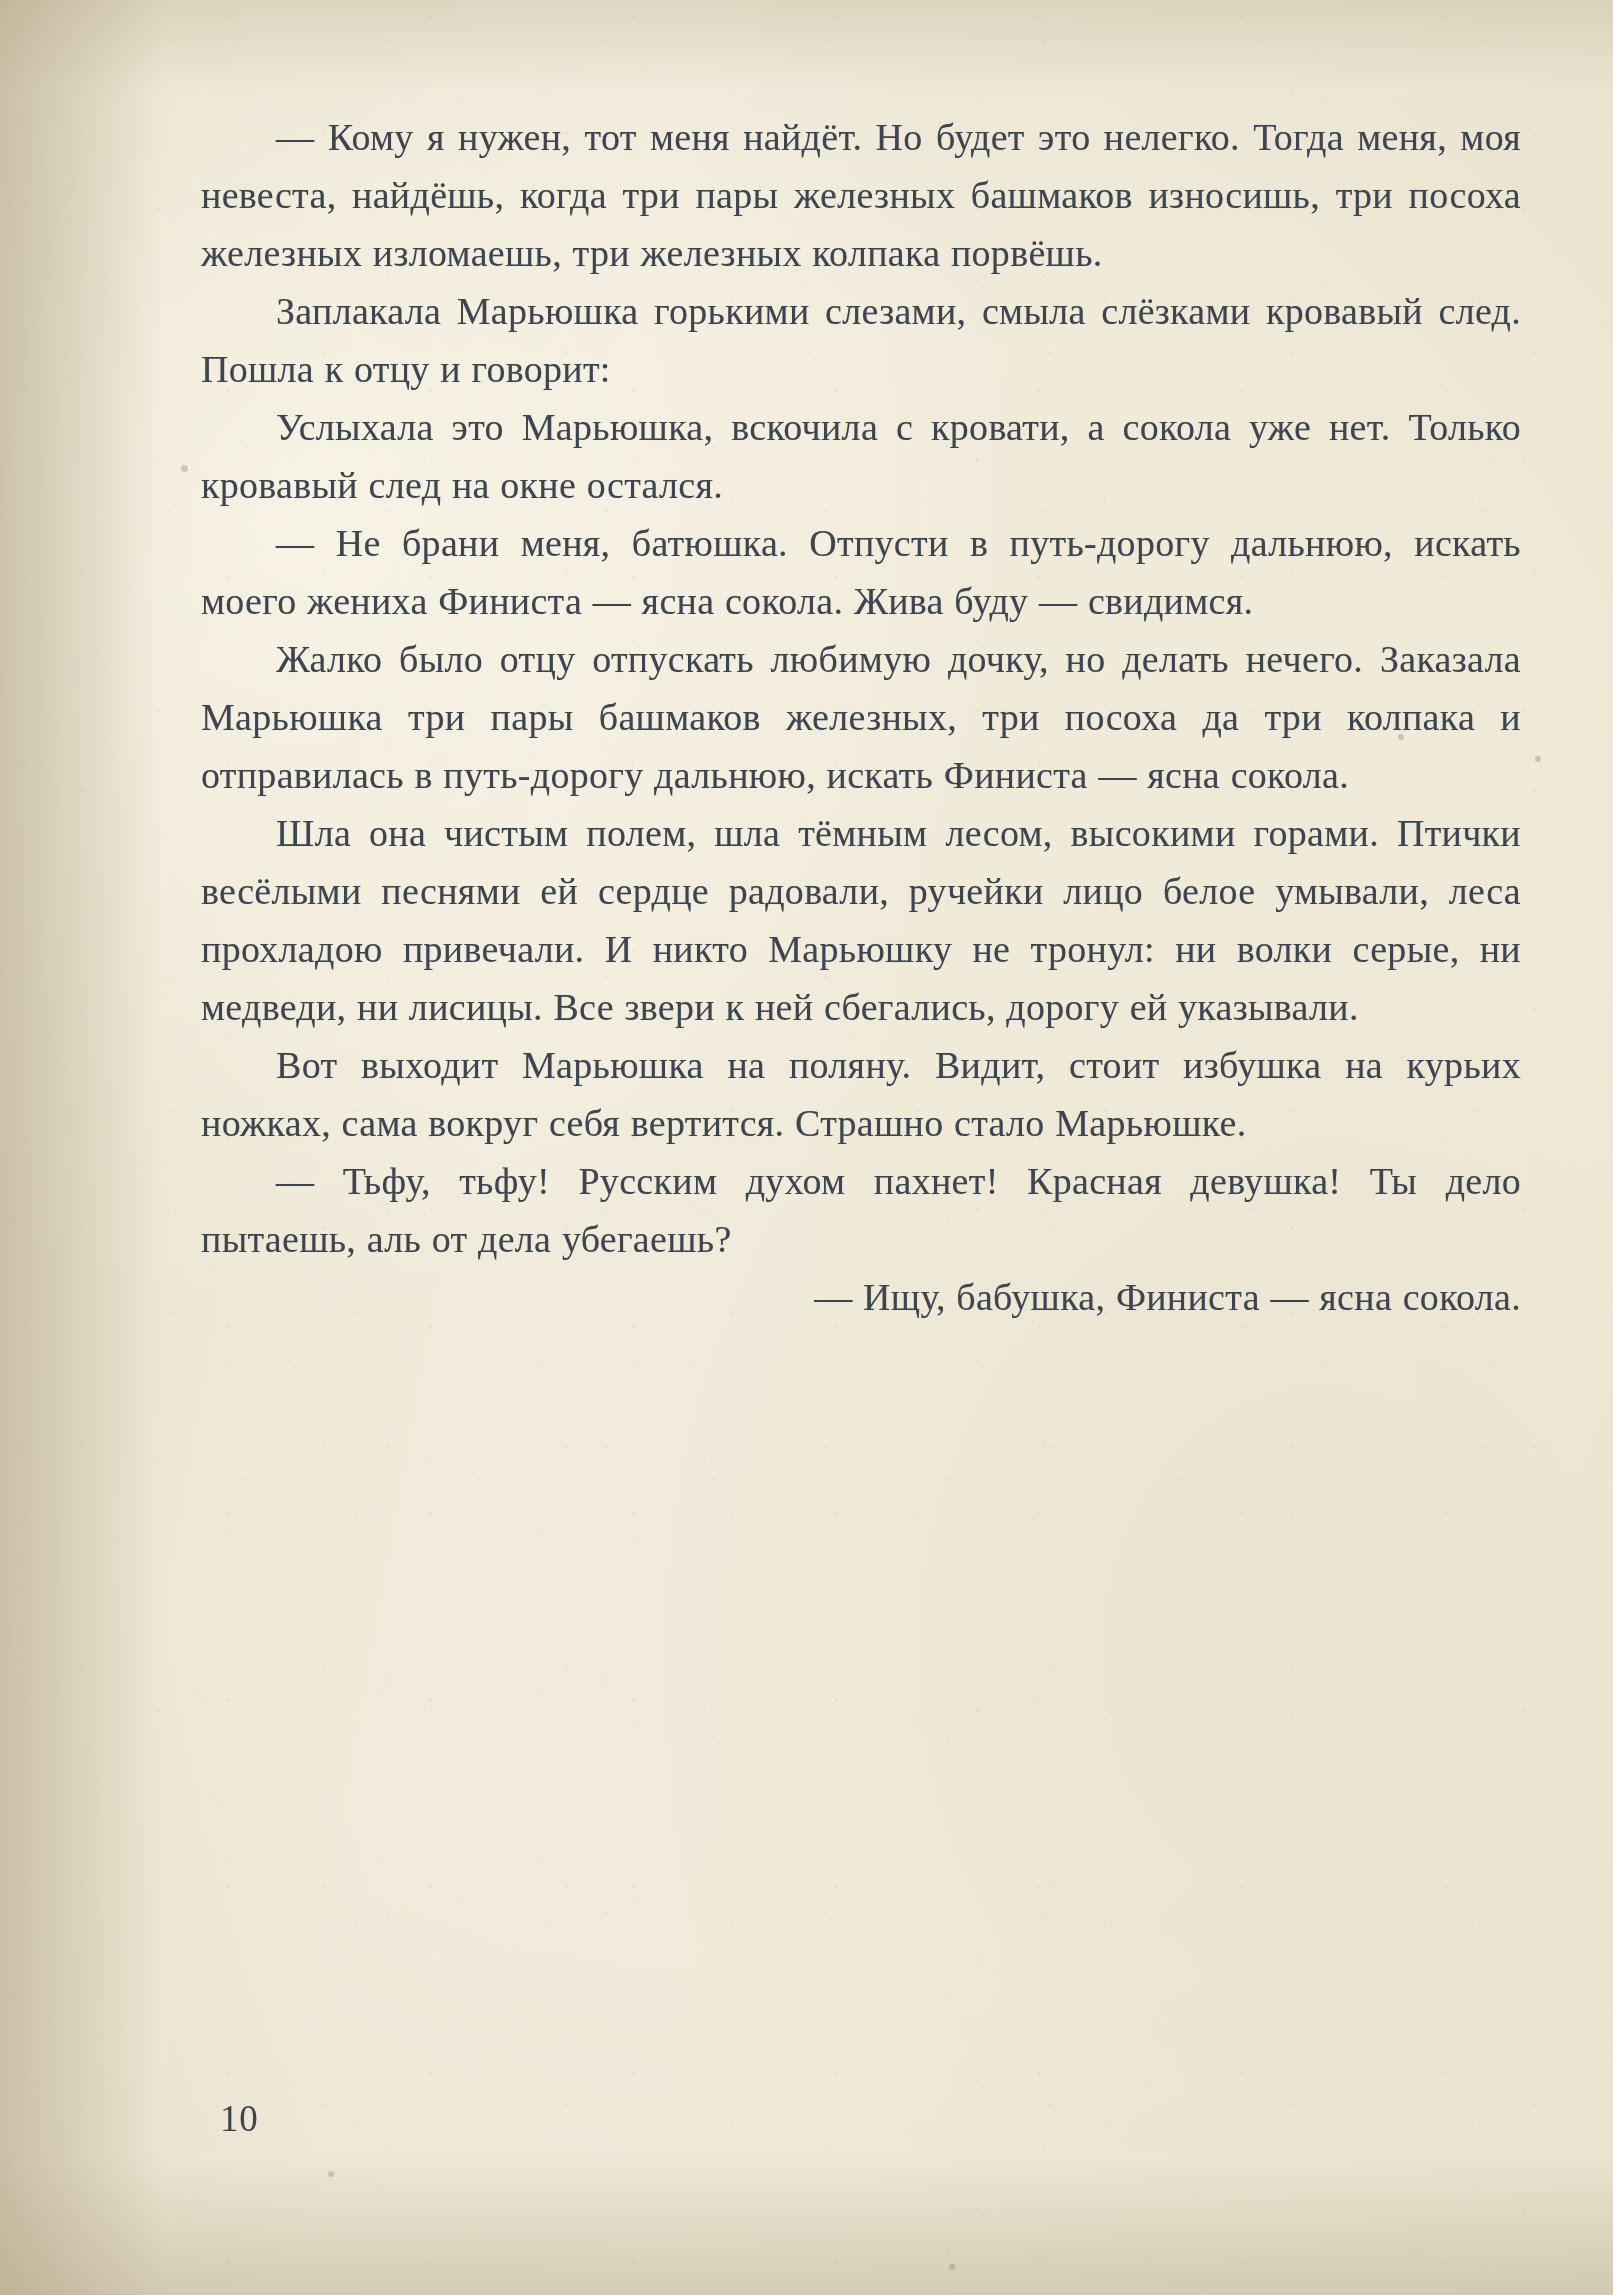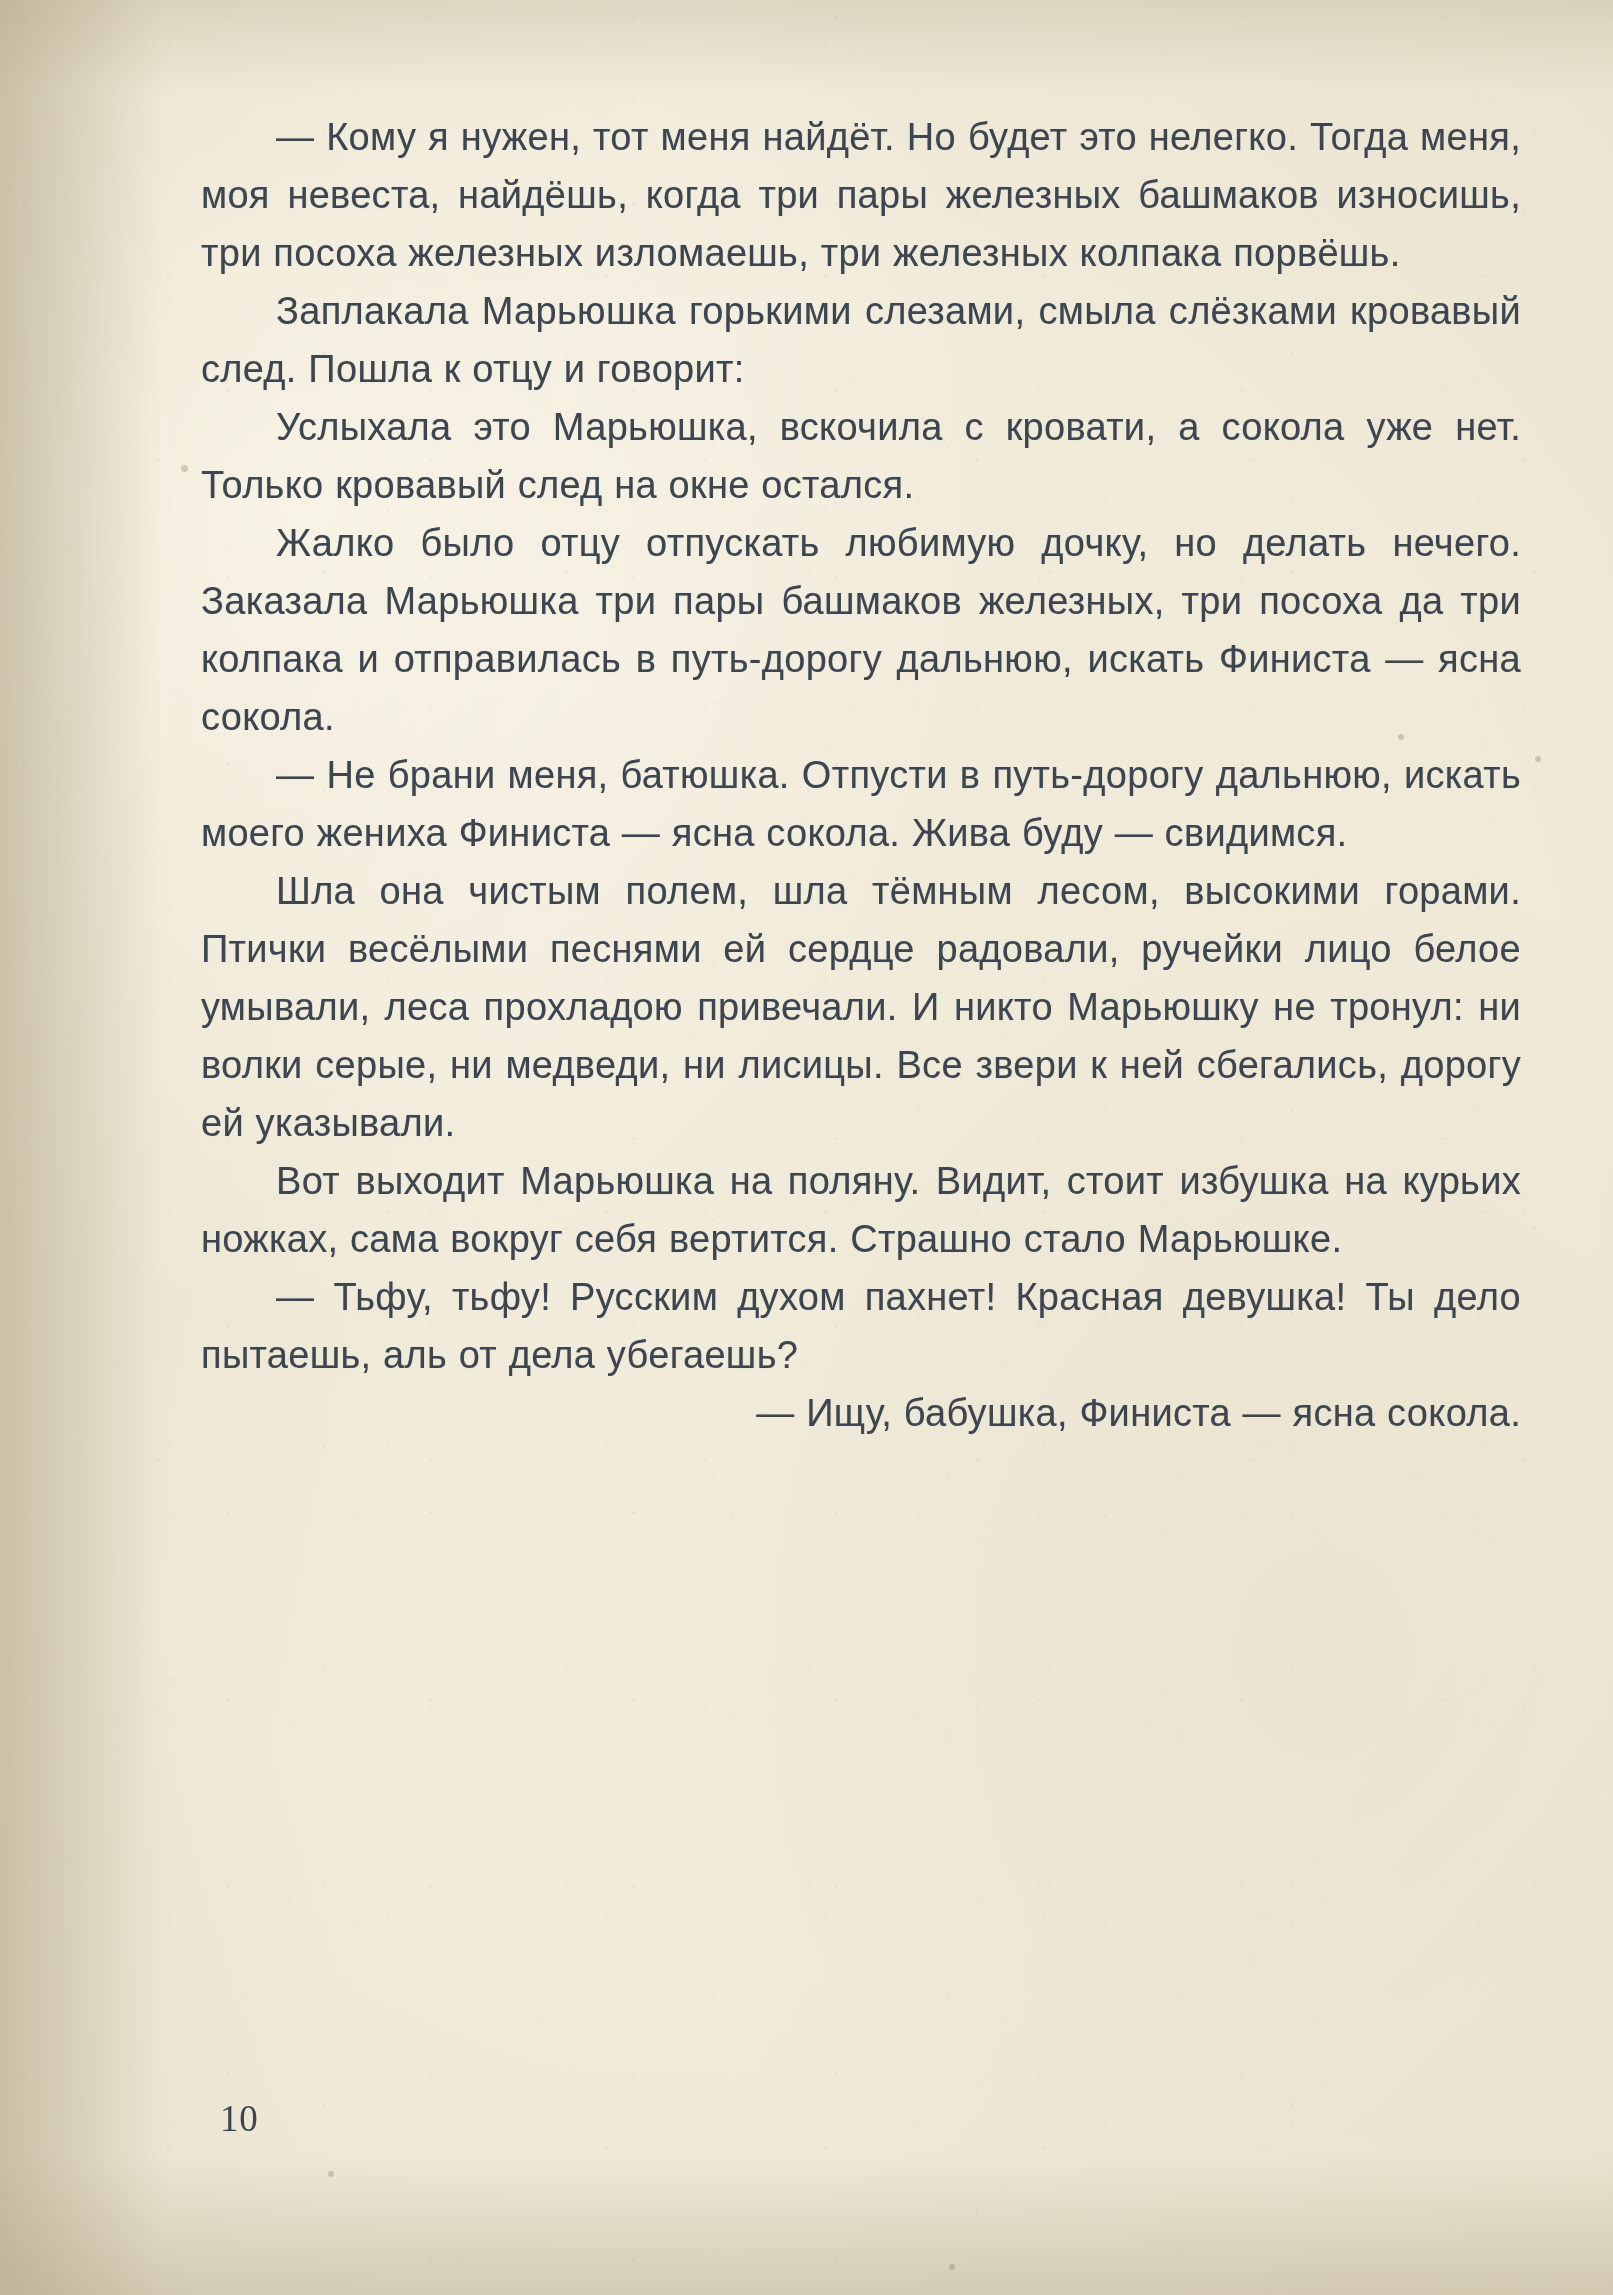--- a/index.html
+++ b/index.html
@@ -78,21 +78,21 @@
 
   p.para {
     margin: 0;
     font-size: 38px;
     line-height: 58px;
     color: #3c4550;
     text-align: justify;
     text-indent: 75px;
     letter-spacing: 0.3px;
     word-spacing: 0.8px;
-    font-family: Liberation Sans, sans-serif;
+    font-family: Liberation Serif, serif;
     text-shadow: 0 0 0.8px rgba(60,69,80,0.25);
   }
   p.para.dash {
     text-indent: 75px;
   }
   p.para:last-child {
     text-align: right;
   }
 
   #folio {
@@ -126,22 +126,22 @@
   <div class="blemish" style="left:181px; top:465px; width:7px; height:7px;"></div>
   <div class="blemish" style="left:1398px; top:734px; width:6.2px; height:6.2px;"></div>
   <div class="blemish" style="left:1535px; top:756px; width:5.5px; height:5.5px;"></div>
   <div class="blemish" style="left:328px; top:2171px; width:6.2px; height:6.2px;"></div>
   <div class="blemish" style="left:949px; top:2264px; width:5.5px; height:5.5px;"></div>
 
   <div id="text-column">
     <p class="para dash">— Кому я нужен, тот меня найдёт. Но будет это нелегко. Тогда меня, моя невеста, найдёшь, когда три пары железных башмаков износишь, три посоха железных изломаешь, три железных колпака порвёшь.</p>
     <p class="para">Заплакала Марьюшка горькими слезами, смыла слёзками кровавый след. Пошла к отцу и говорит:</p>
     <p class="para">Услыхала это Марьюшка, вскочила с кровати, а сокола уже нет. Только кровавый след на окне остался.</p>
+    <p class="para dash">— Не брани меня, батюшка. Отпусти в путь-дорогу дальнюю, искать моего жениха Финиста — ясна сокола. Жива буду — свидимся.</p>
     <p class="para">Жалко было отцу отпускать любимую дочку, но делать нечего. Заказала Марьюшка три пары башмаков железных, три посоха да три колпака и отправилась в путь-дорогу дальнюю, искать Финиста — ясна сокола.</p>
-    <p class="para dash">— Не брани меня, батюшка. Отпусти в путь-дорогу дальнюю, искать моего жениха Финиста — ясна сокола. Жива буду — свидимся.</p>
     <p class="para">Шла она чистым полем, шла тёмным лесом, высокими горами. Птички весёлыми песнями ей сердце радовали, ручейки лицо белое умывали, леса прохладою привечали. И никто Марьюшку не тронул: ни волки серые, ни медведи, ни лисицы. Все звери к ней сбегались, дорогу ей указывали.</p>
     <p class="para">Вот выходит Марьюшка на поляну. Видит, стоит избушка на курьих ножках, сама вокруг себя вертится. Страшно стало Марьюшке.</p>
     <p class="para dash">— Тьфу, тьфу! Русским духом пахнет! Красная девушка! Ты дело пытаешь, аль от дела убегаешь?</p>
     <p class="para dash">— Ищу, бабушка, Финиста — ясна сокола.</p>
   </div>
 
   <div id="folio">10</div>
 
 </div>
 

